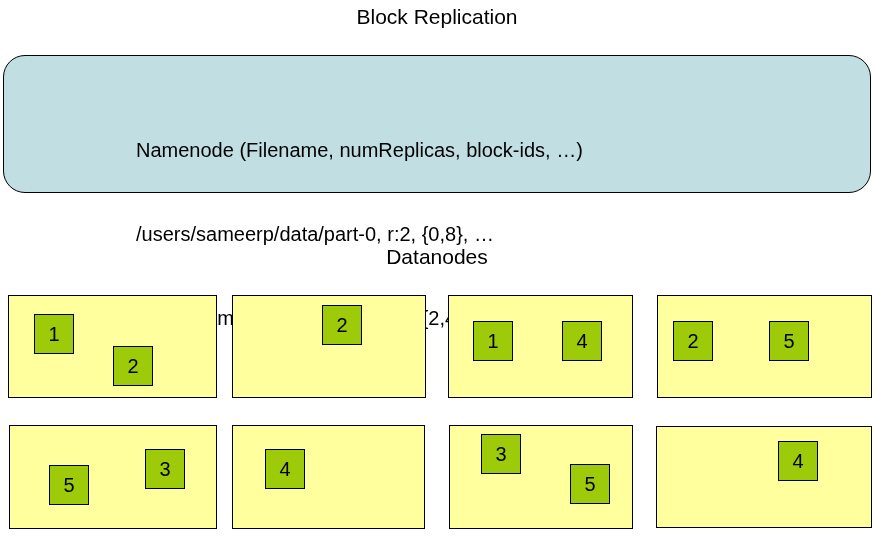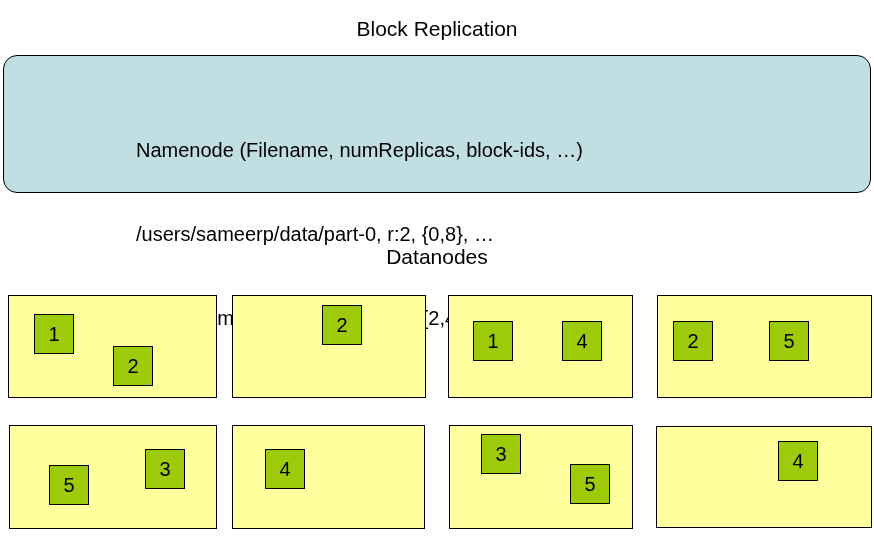--- a/index.html
+++ b/index.html
@@ -20,32 +20,31 @@
   }
   .diagram-title {
     position: absolute;
     top: 5px;
     left: 0;
     width: 874px;
     text-align: center;
     font-size: 21px;
     line-height: 24px;
     color: var(--text, #000);
-    margin-top: 12px;
   }
   .namenode-box {
     position: absolute;
     left: 3px;
     top: 55px;
     width: 868px;
     height: 138px;
     box-sizing: border-box;
     background: var(--namenode-fill, #C1DFE3);
     border: 1.5px solid var(--border, #000);
-    border-radius: 14px;
+    border-radius: 22px;
   }
   .namenode-text {
     position: absolute;
     left: 132px;
     top: 24px;
     font-size: 20px;
     line-height: 28px;
     white-space: pre;
   }
   .datanodes-label {

